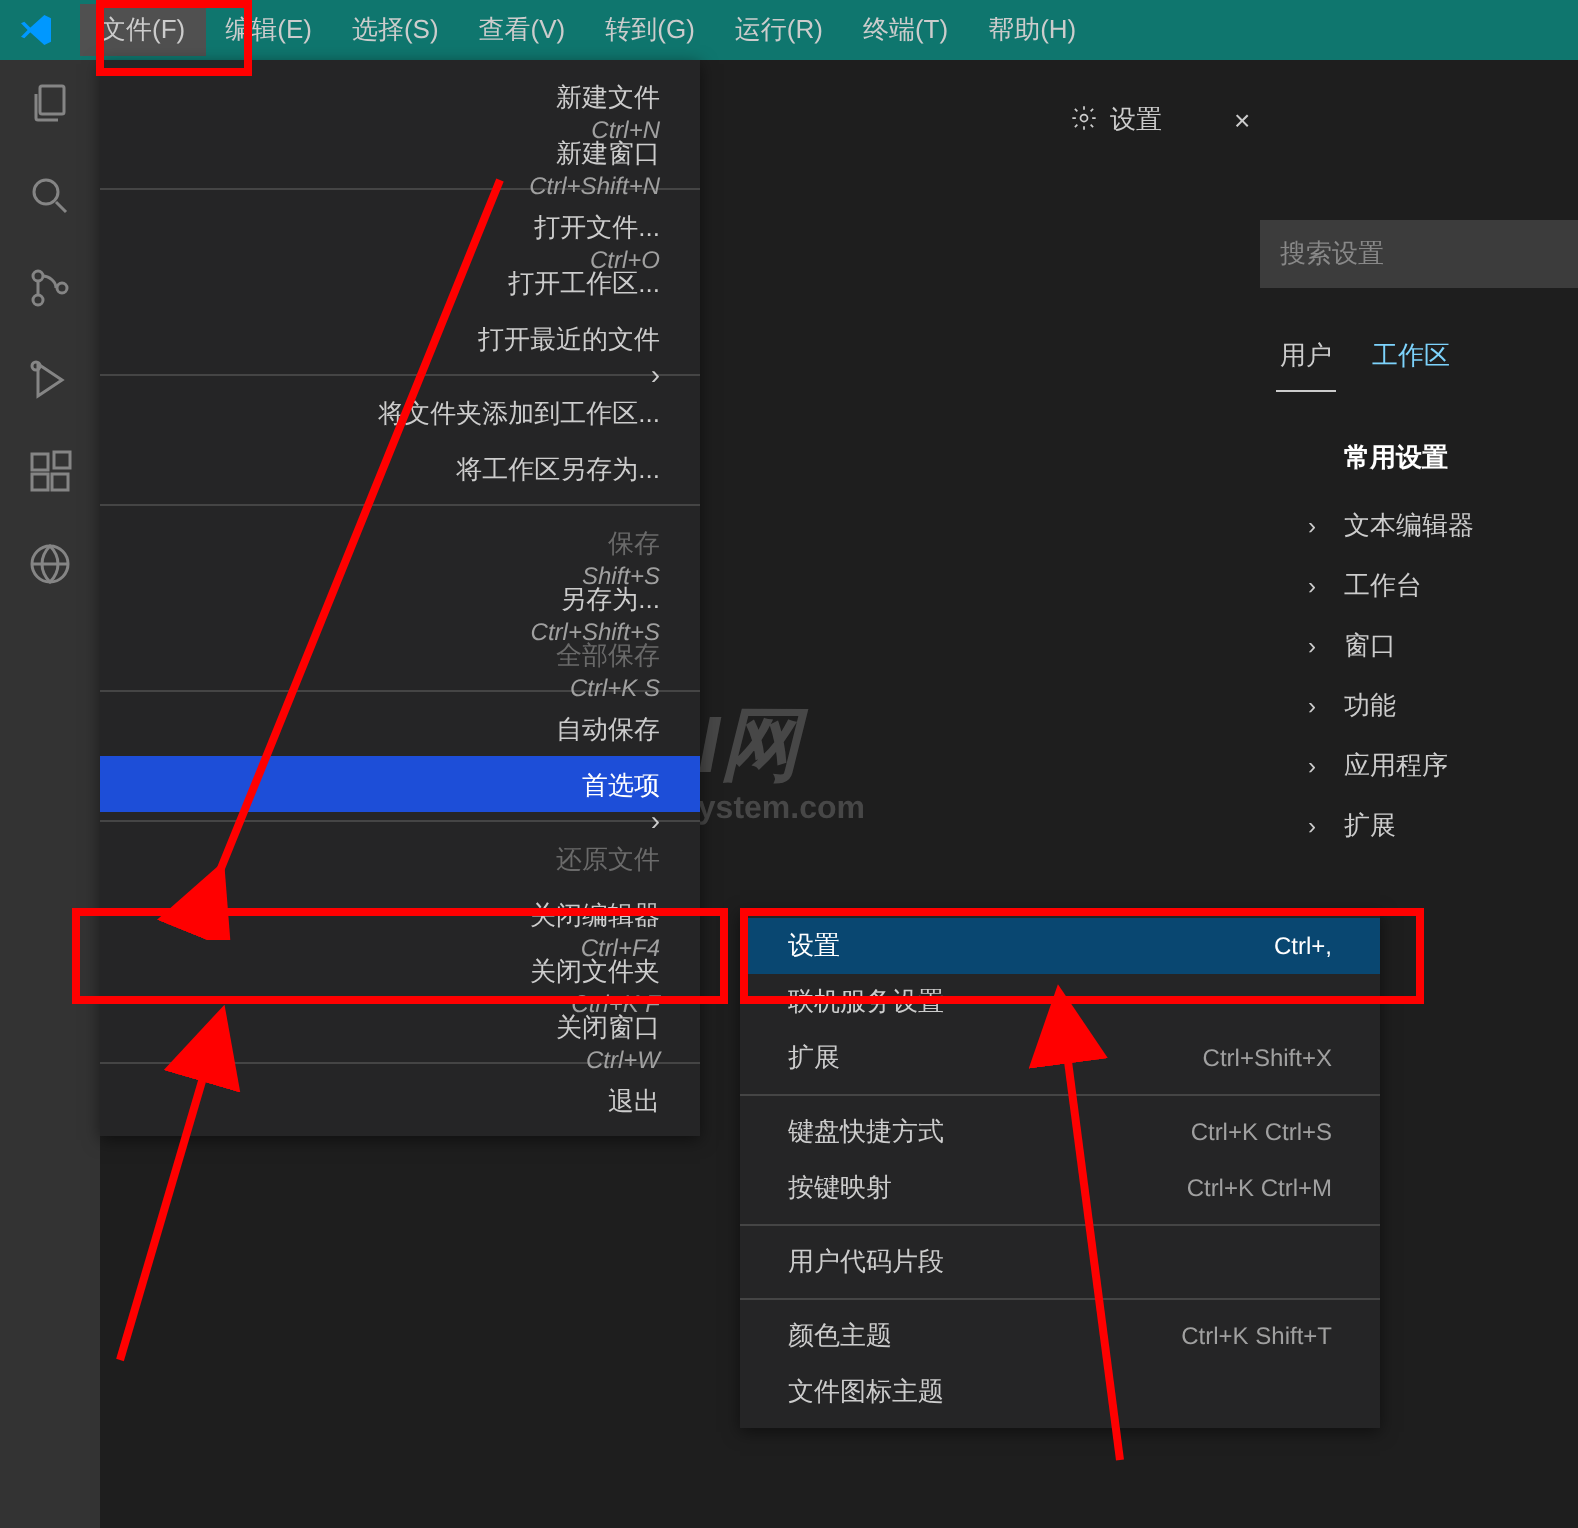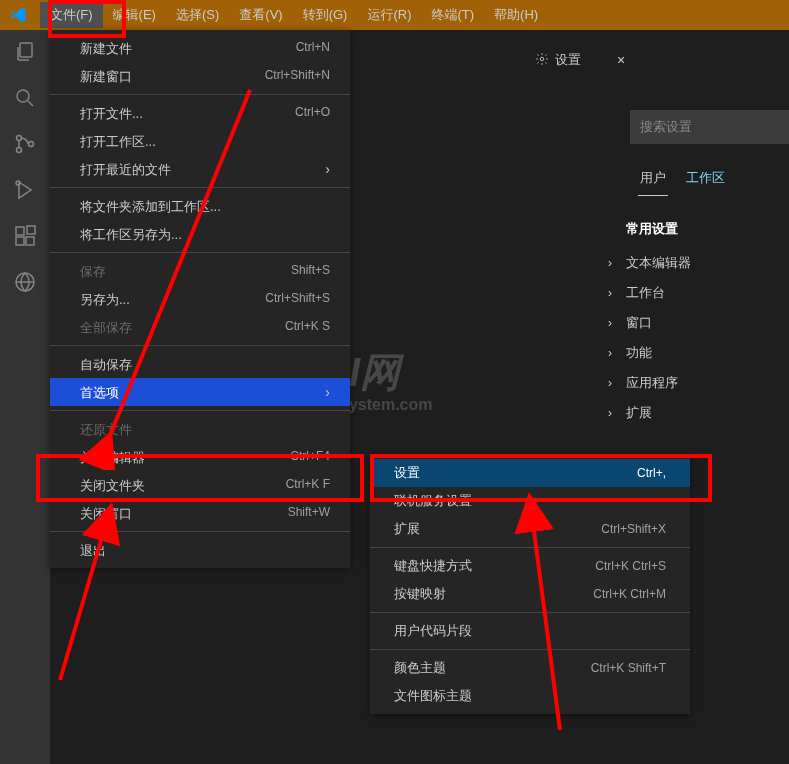--- a/index.html
+++ b/index.html
@@ -10,21 +10,21 @@
       font-family: "Segoe UI", -apple-system, sans-serif;
       font-size: 13px;
       color: #cccccc;
       overflow: hidden;
       position: relative;
     }
     
     
     .menubar {
       height: 30px;
-      background: #a16207;
+      background: #0f766e;
       display: flex;
       align-items: center;
       padding-left: 8px;
     }
     .vscode-logo {
       width: 20px;
       height: 20px;
       margin-right: 12px;
     }
     .menu-item {
@@ -67,33 +67,34 @@
       left: 50px;
       top: 30px;
       width: 300px;
       background: #252526;
       box-shadow: 0 2px 8px rgba(0,0,0,0.5);
       padding: 4px 0;
       z-index: 100;
     }
     .dropdown-item {
       display: flex;
-      align-items: flex-start;
+      align-items: flex-end;
       justify-content: space-between;
       padding: 6px 20px 6px 30px;
       cursor: pointer;
       color: #cccccc;
       height: 28px;
+      flex-direction: column;
     }
     .dropdown-item.disabled { color: #6a6a6a; }
     .dropdown-item.highlighted {
       background: #1d4ed8;
       color: #ffffff;
     }
-    .dropdown-item .shortcut { color: #a0a0a0; font-size: 12px; }
+    .dropdown-item .shortcut { color: #a0a0a0; font-size: 12px; font-style: italic; }
     .dropdown-item .chevron { font-size: 14px; color: #cccccc; }
     .dropdown-separator {
       height: 1px;
       background: #454545;
       margin: 4px 0;
     }
     
     
     .submenu {
       position: absolute;
@@ -175,21 +176,21 @@
       color: #cccccc;
       cursor: pointer;
     }
     .scope-tab.active {
       border-bottom: 1px solid #cccccc;
     }
     .scope-tab.inactive { color: #7dd3fc; }
     
     .toc {
       position: absolute;
-      left: 558px;
+      left: 604px;
       top: 190px;
       display: flex;
       flex-direction: column;
       gap: 12px;
     }
     .toc-header {
       color: #ffffff;
       font-weight: 600;
       margin-left: 18px;
       margin-bottom: 4px;
@@ -408,21 +409,21 @@
   <div class="dropdown-item">
       <span>关闭编辑器</span>
       <span class="shortcut">Ctrl+F4</span>
     </div>
   <div class="dropdown-item">
       <span>关闭文件夹</span>
       <span class="shortcut">Ctrl+K F</span>
     </div>
   <div class="dropdown-item">
       <span>关闭窗口</span>
-      <span class="shortcut">Shift+W</span>
+      <span class="shortcut">Ctrl+W</span>
     </div>
   <div class="dropdown-separator"></div>
   <div class="dropdown-item">
       <span>退出</span>
       <span></span>
     </div>
 </div>
 
 <div class="submenu">
   <div class="submenu-item highlighted">

